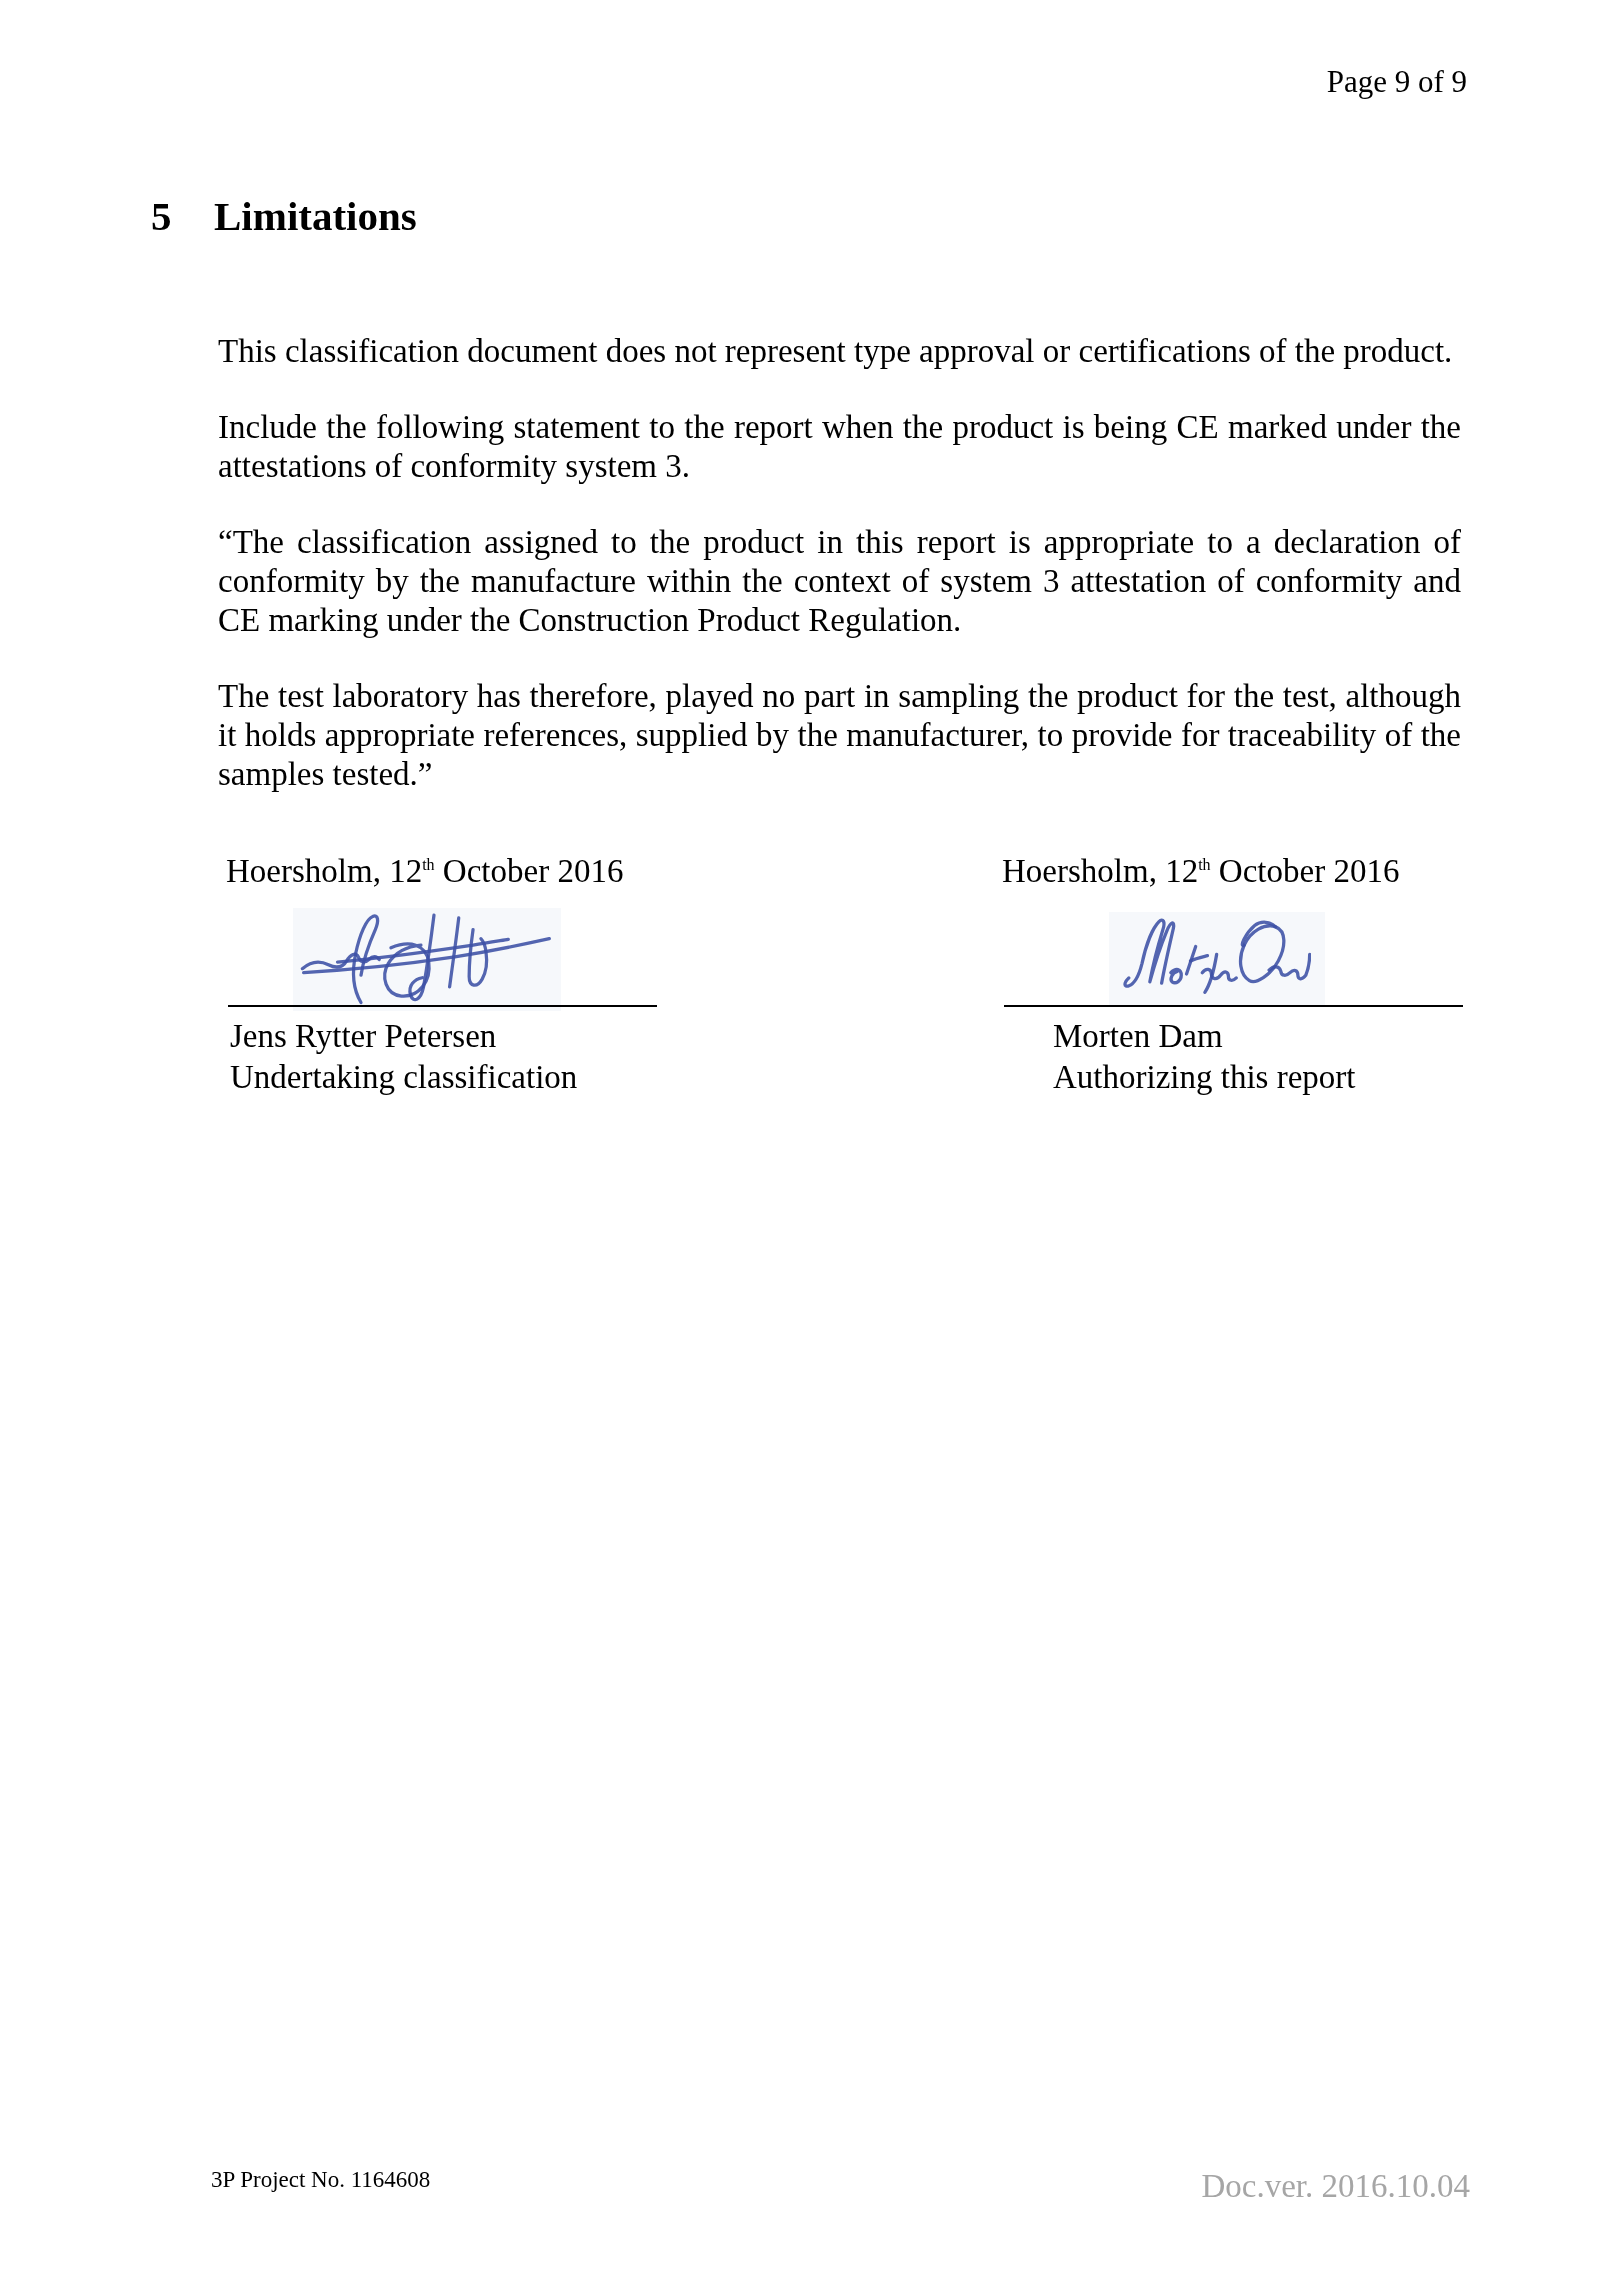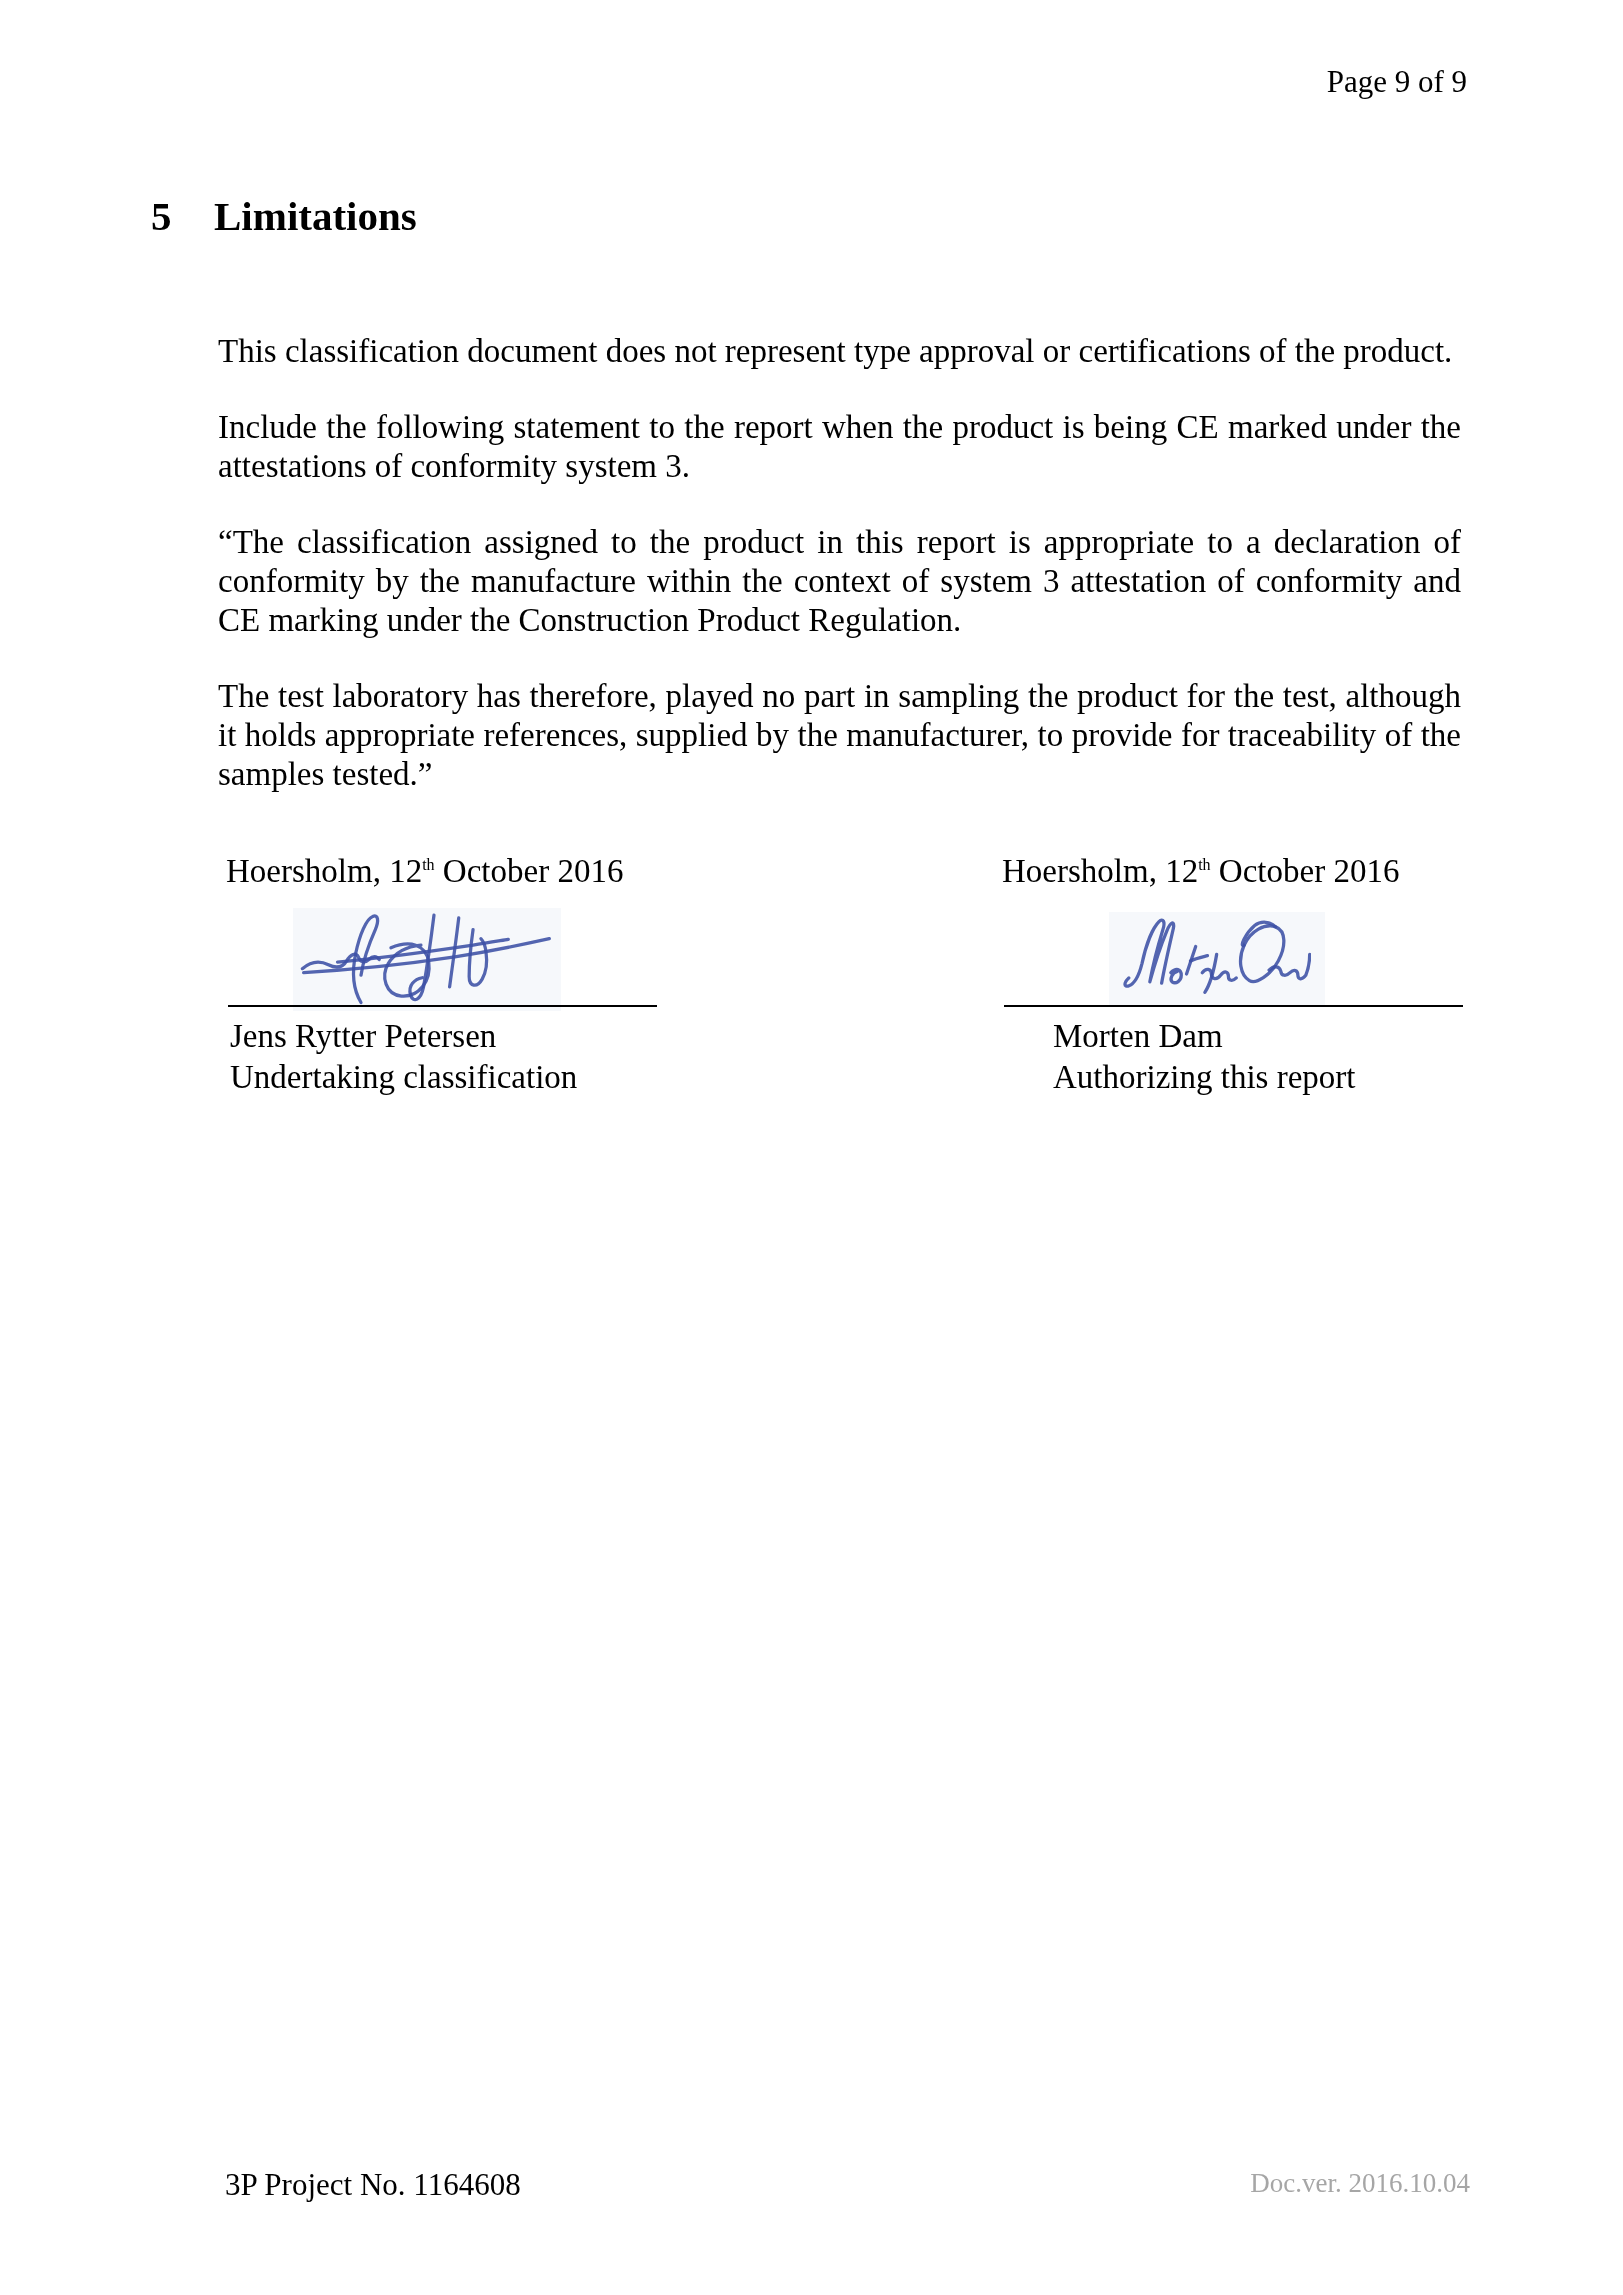--- a/index.html
+++ b/index.html
@@ -54,26 +54,26 @@
   }
   .sig-line.left  { left:228px;  width:429px; }
   .sig-line.right { left:1004px; width:459px; }
   .sig-id {
     position:absolute; top:1016px;
     font-size:33px; line-height:41px; white-space:nowrap;
   }
   .sig-id.left  { left:230px; }
   .sig-id.right { left:1008px;margin-left:45px; }
   .footer-left {
-    position:absolute; left:225px; top:2167px;
-    font-size:31px; white-space:nowrap;
+    position:absolute; left:211px; top:2167px;
+    font-size:23px; white-space:nowrap;
   }
   .footer-right {
     position:absolute; right:153px; top:2168px;
-    font-size:27px; color:var(--muted, #a6a6a6); white-space:nowrap;
+    font-size:33px; color:var(--muted, #a6a6a6); white-space:nowrap;
   }
 </style>
 </head>
 <body>
 
 <div class="page">
 
   <div class="page-number">Page 9 of 9</div>
 
   <div class="heading">

